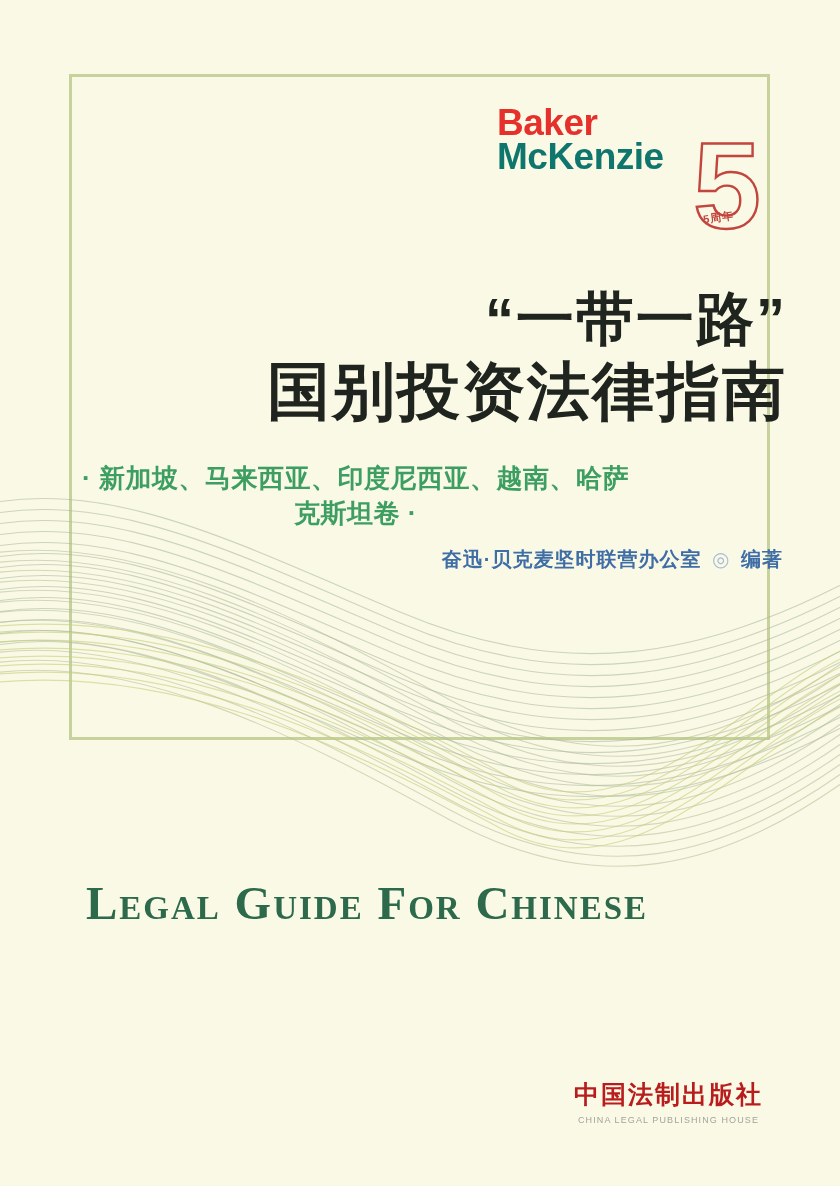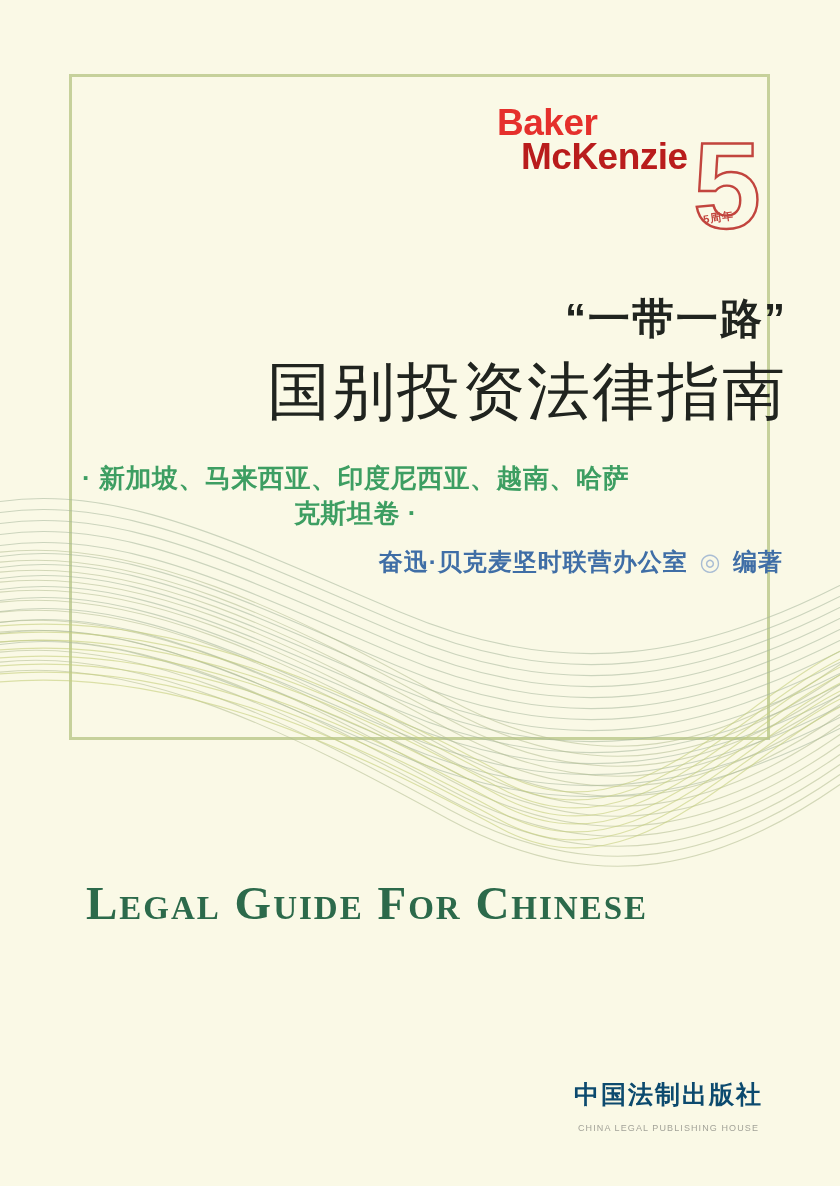--- a/index.html
+++ b/index.html
@@ -12,51 +12,51 @@
     padding-left:19px;
   }
   .frame{
     position:absolute;left:69px;top:74px;width:701px;height:666px;
     border:3px solid #c6d19b;box-sizing:border-box;
   }
   .waves{position:absolute;left:0;top:0;width:840px;height:1186px;pointer-events:none;}
   
   .logo-text{position:absolute;left:497px;top:106px;line-height:34px;font-weight:bold;font-size:37px;letter-spacing:-0.5px;}
   .logo-line1{color:#e5302c;}
-  .logo-line2{color:#b91c1c;margin-left:24px;}
+  .logo-line2{color:#0f766e;}
   .logo-line3{color:#8c2033;}
   .logo-cn{position:absolute;left:498px;top:224px;font-size:21px;font-weight:bold;color:#d2232d;letter-spacing:1.5px;}
   .anniv{position:absolute;left:683px;top:131px;width:88px;height:110px;}
   .anniv-label{
     position:absolute;left:20px;bottom:16px;font-size:11px;font-weight:bold;color:#c2453e;
     transform:rotate(-8deg);letter-spacing:1px;white-space:nowrap;
   }
   
   .title{position:absolute;top:288px;right:72px;text-align:right;color:#20241f;}
-  .title-line1{font-size:42px;font-weight:bold;letter-spacing:2px;line-height:62px;}
-  .title-line2{font-size:63px;font-weight:normal;letter-spacing:2px;line-height:70px;margin-top:6px;}
+  .title-line1{font-size:58px;font-weight:bold;letter-spacing:2px;line-height:62px;}
+  .title-line2{font-size:63px;font-weight:bold;letter-spacing:2px;line-height:70px;margin-top:6px;}
   
   .subtitle{
     position:absolute;top:461px;left:70px;width:571px;text-align:center;
     font-size:26px;font-weight:600;color:#3d9e62;letter-spacing:0.5px;
   }
   
-  .byline{position:absolute;top:546px;right:76px;font-size:24px;font-weight:bold;color:#3f6ea6;letter-spacing:1px;}
+  .byline{position:absolute;top:546px;right:76px;font-size:20px;font-weight:bold;color:#3f6ea6;letter-spacing:1px;}
   .byline .circ{color:#a9bdd4;font-weight:normal;padding:0 4px;}
   
   .entitle{
     position:absolute;left:86px;top:872px;
     font-family:"Liberation Serif",serif;font-variant:small-caps;
     font-size:47px;font-weight:600;color:#2c6a4b;line-height:63px;letter-spacing:2px;
     white-space:nowrap;
   }
   
   .publisher{position:absolute;right:96px;top:1078px;text-align:center;}
-  .pub-cn{font-size:25px;font-weight:bold;color:#0c4a6e;letter-spacing:2px;}
-  .pub-en{font-size:9px;color:#a3a399;letter-spacing:1.1px;margin-top:12px;white-space:nowrap;}
+  .pub-cn{font-size:25px;font-weight:bold;color:#b91c1c;letter-spacing:2px;}
+  .pub-en{font-size:9px;color:#a3a399;letter-spacing:1.1px;margin-top:4px;white-space:nowrap;}
 </style>
 </head>
 <body>
 
 <div class="cover">
 
   <div class="frame"></div>
 
   <svg class="waves" viewBox="0 0 840 1186" aria-hidden="true">
     <defs>

